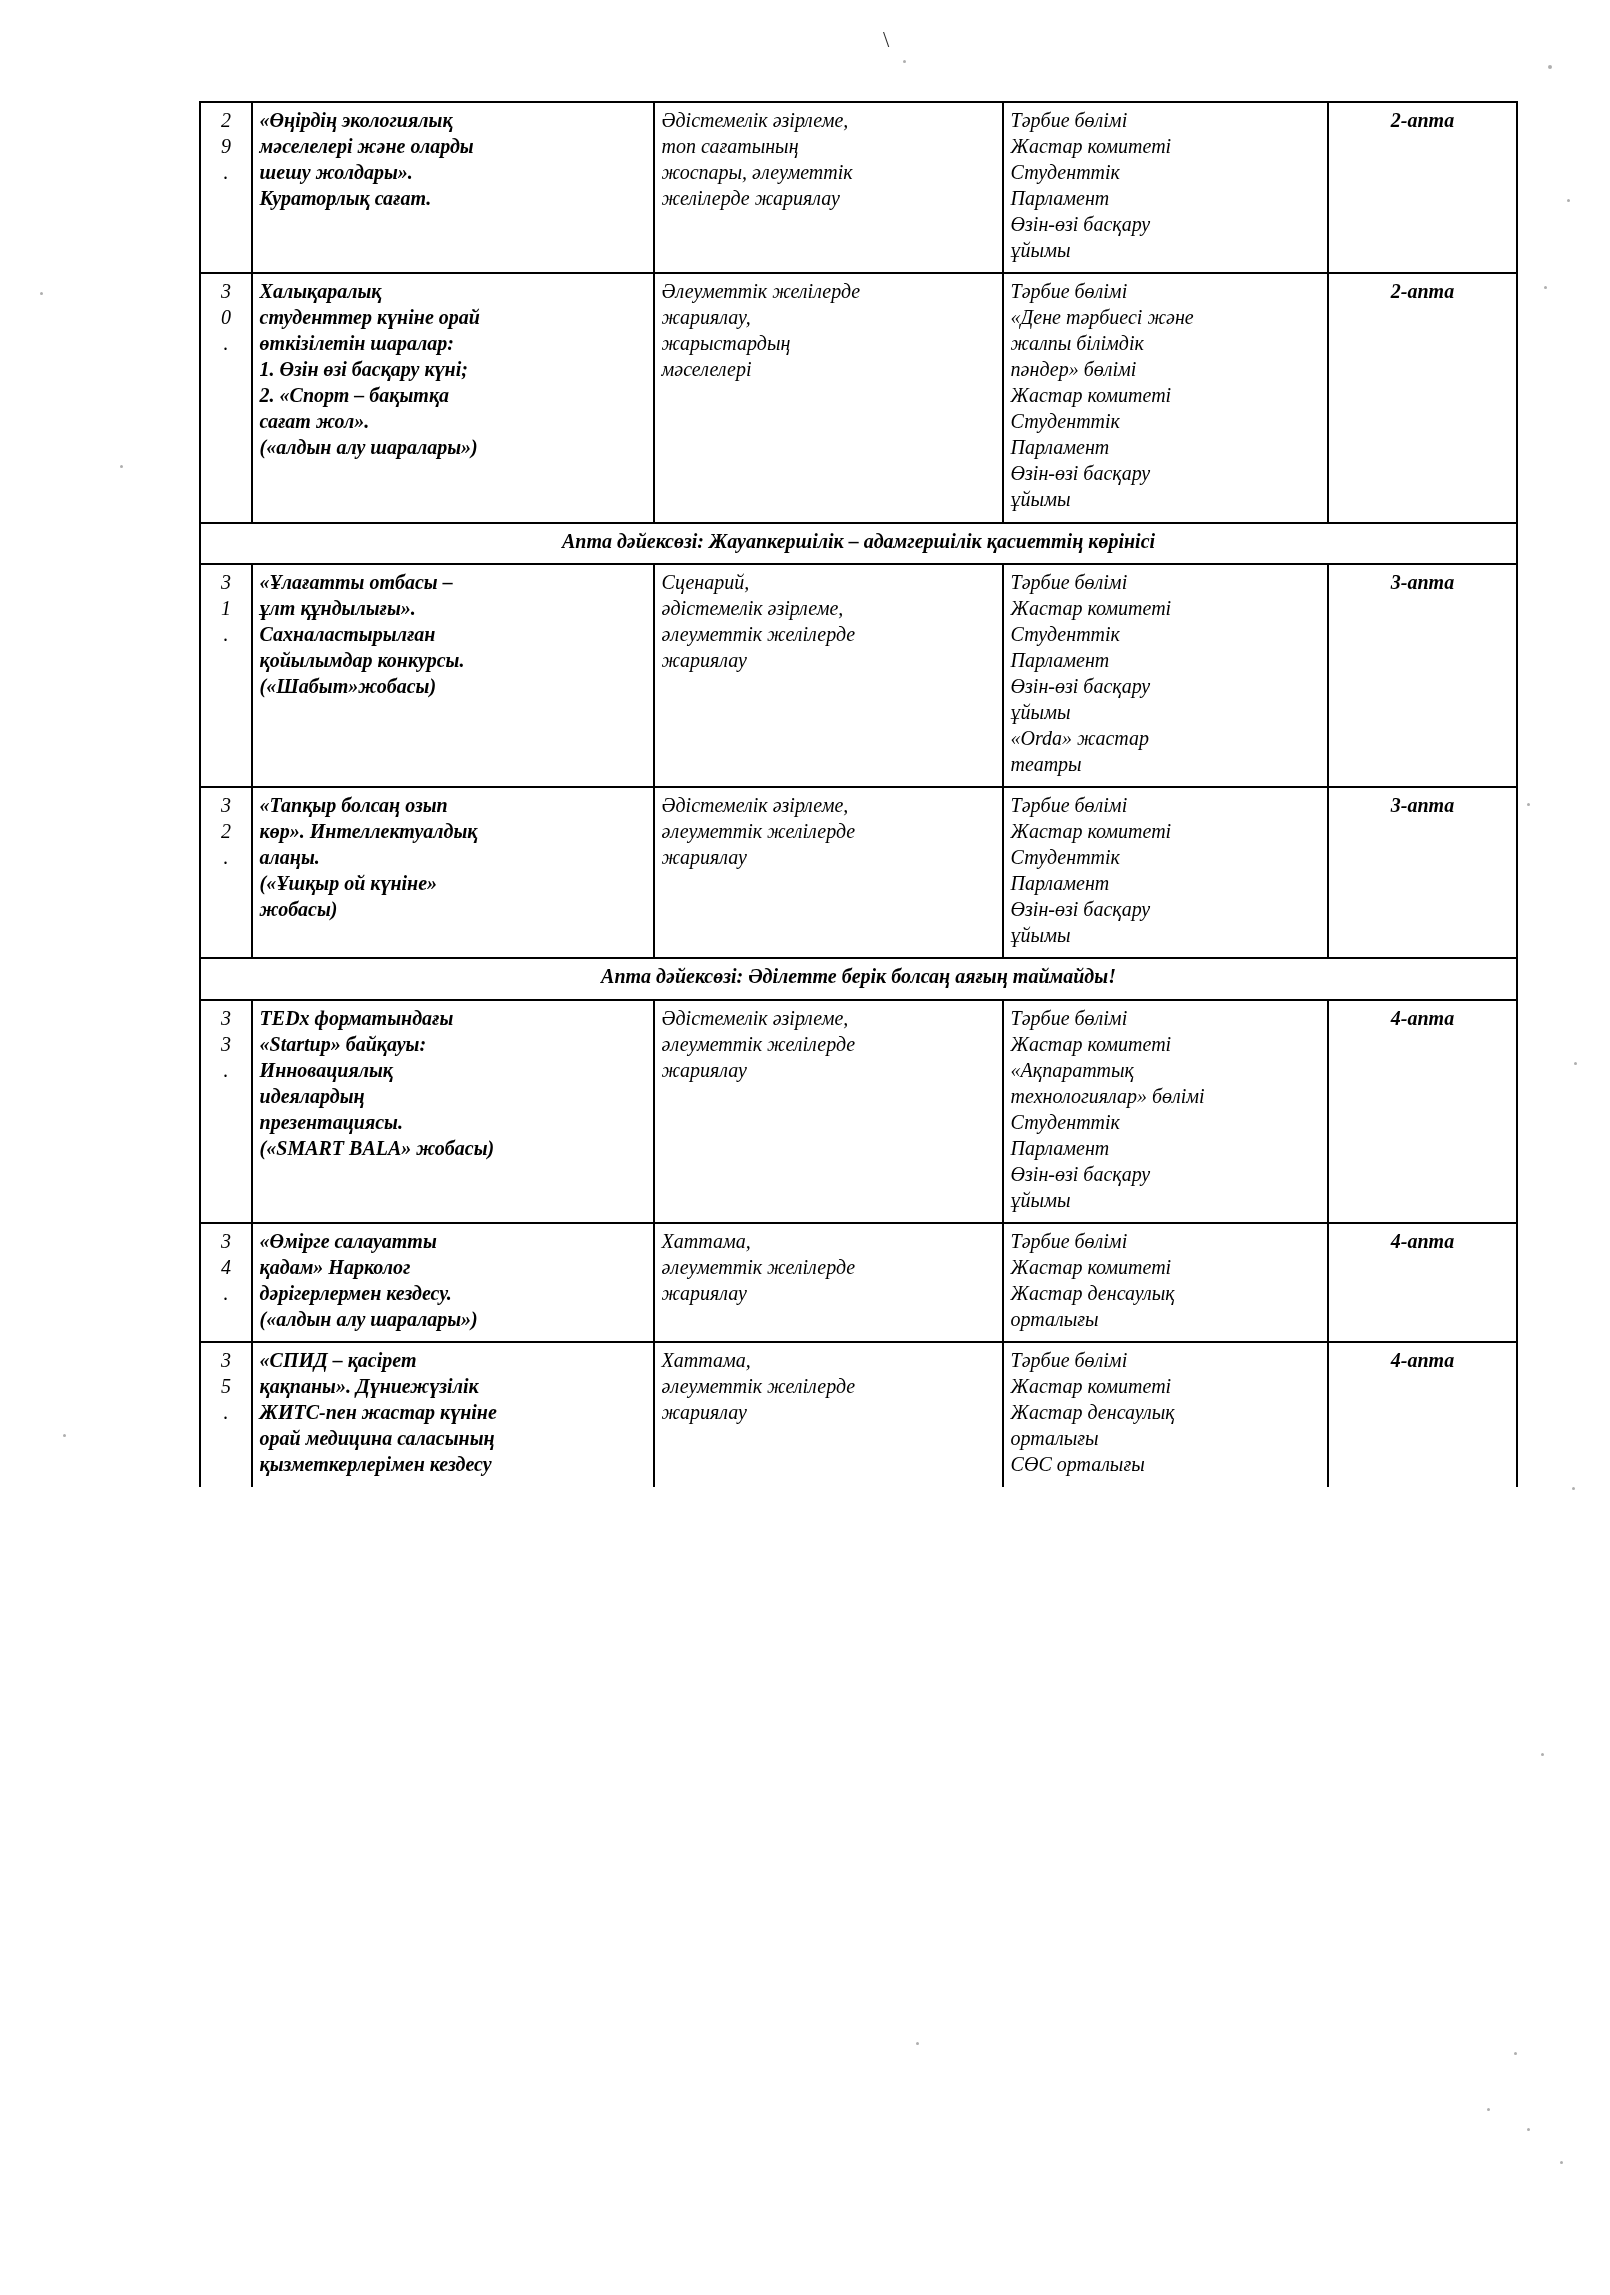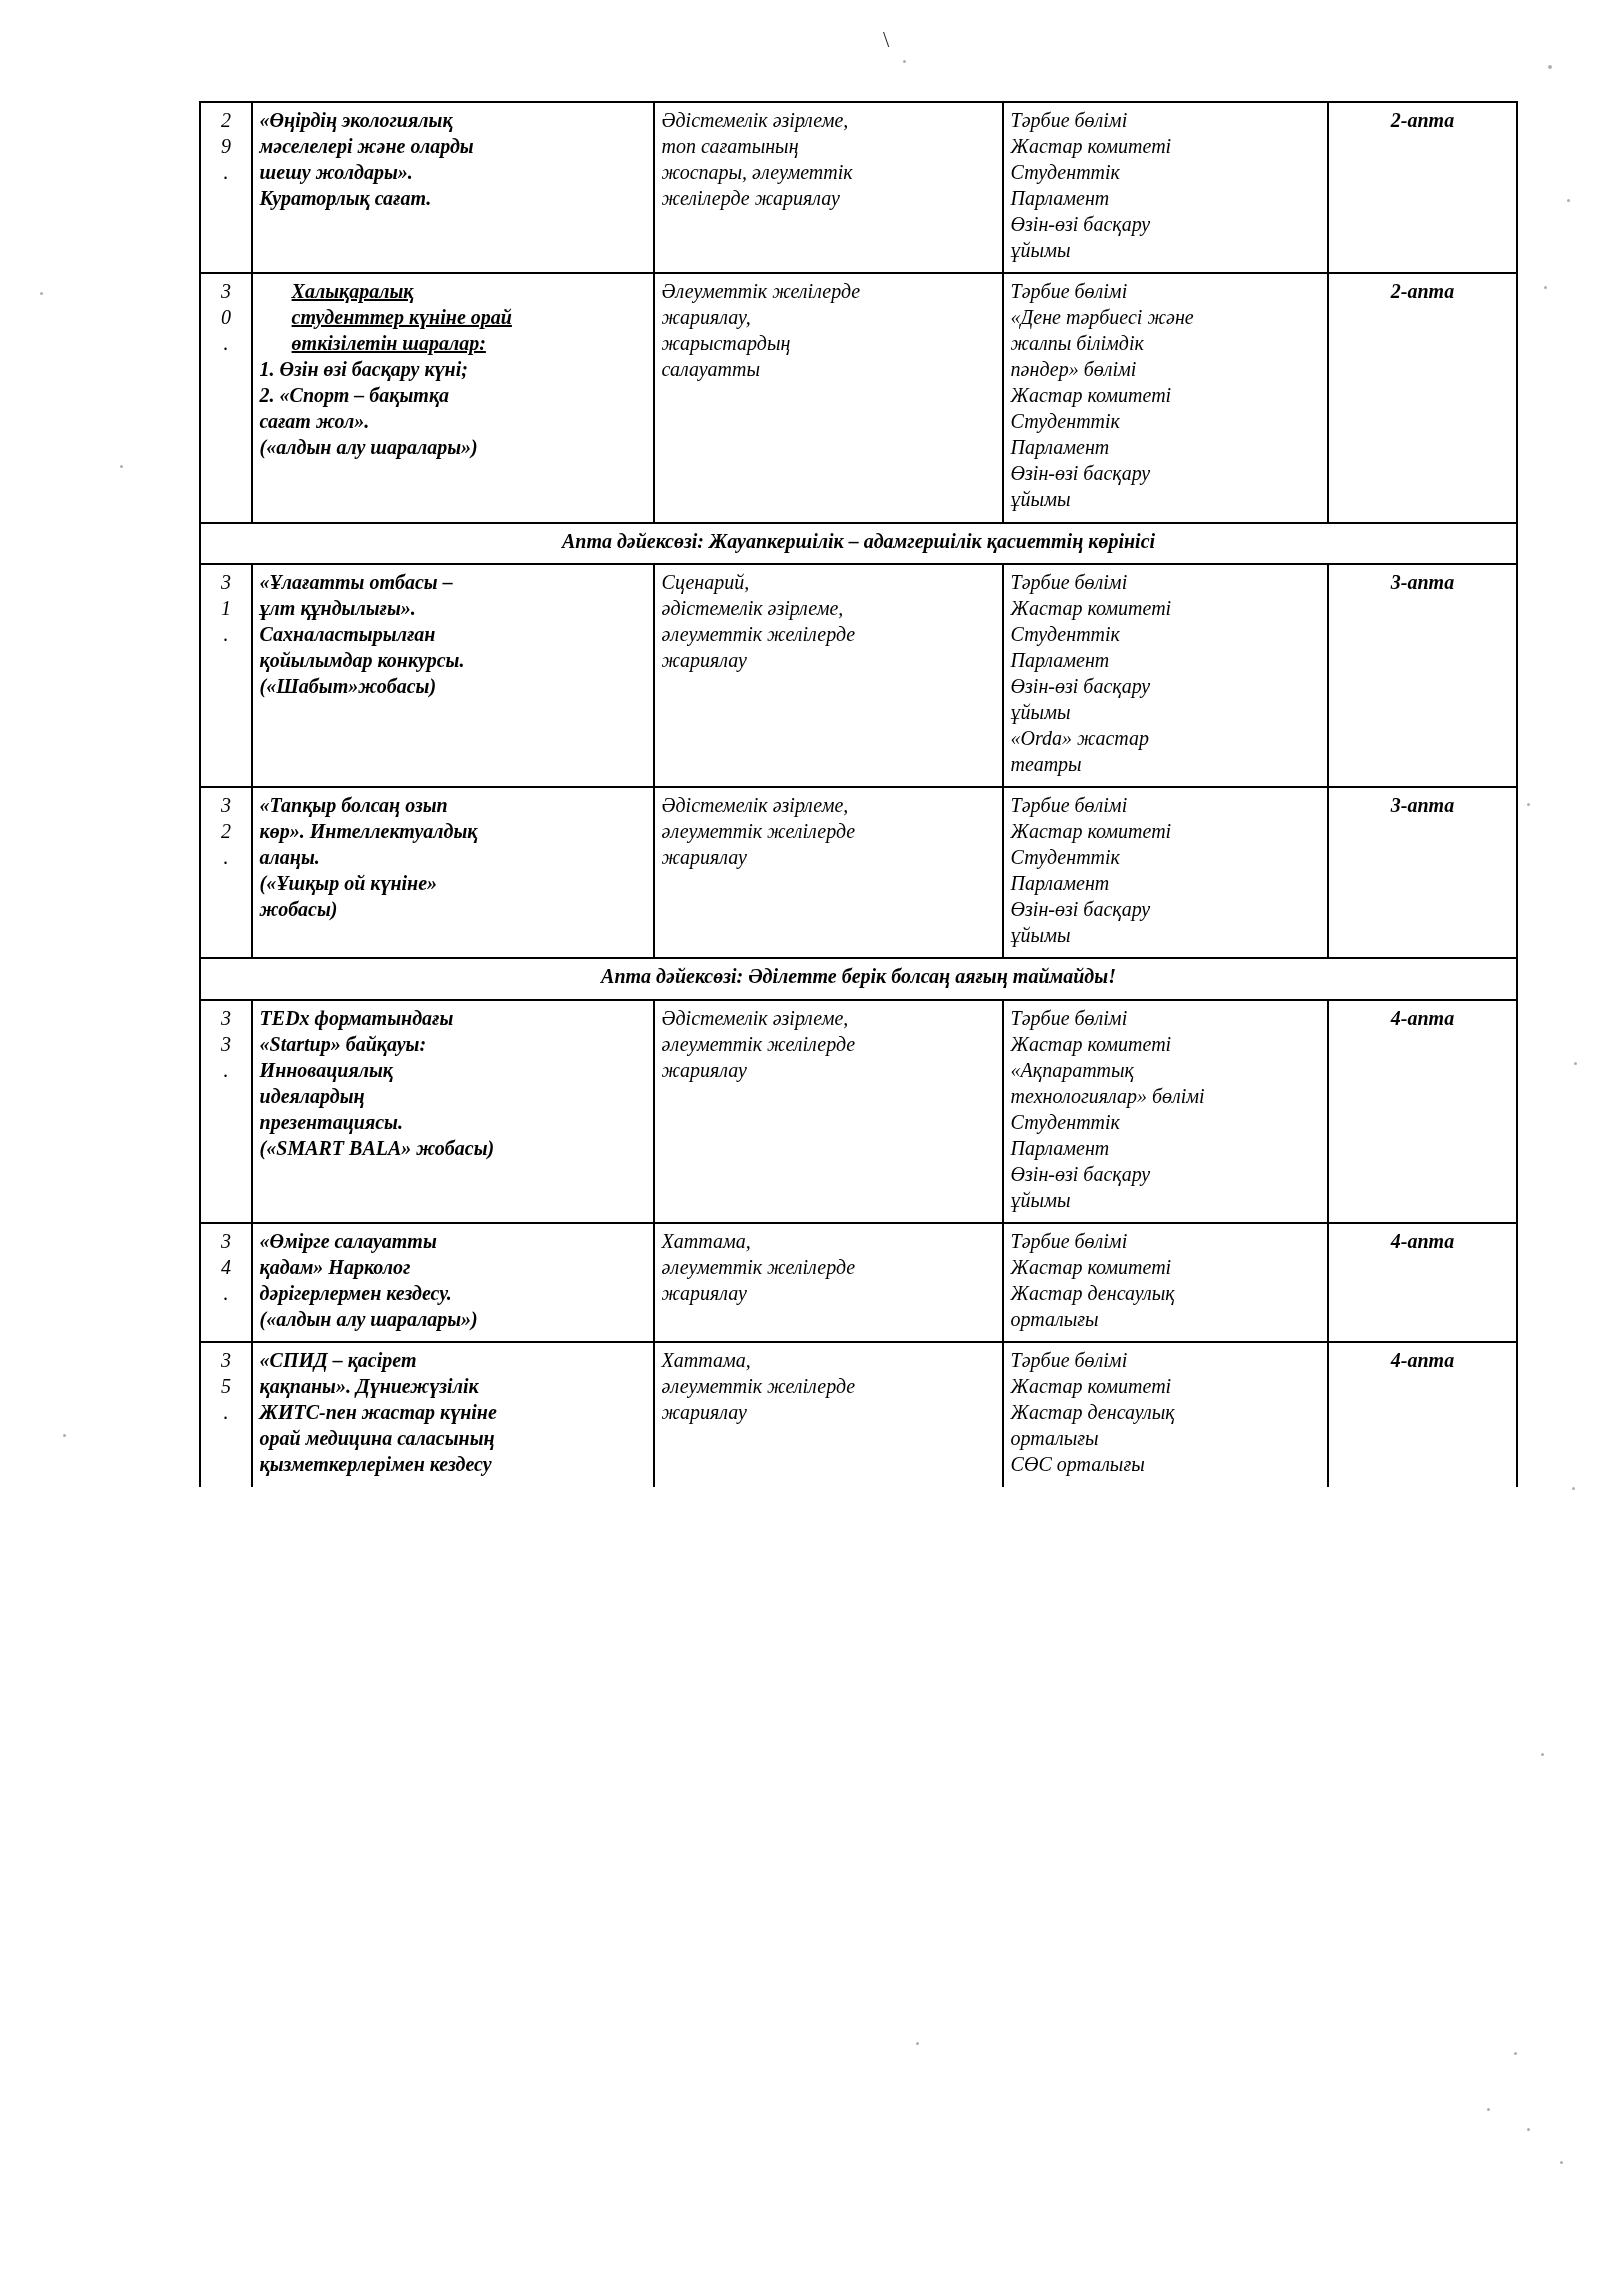--- a/index.html
+++ b/index.html
@@ -71,21 +71,21 @@
   }
   td.num .digits { display: block; }
 
   td.activity {
     text-align: justify;
     text-align-last: left;
     font-weight: 700;
     font-size: 20px;
   }
   td.activity .plain { font-weight: 700; }
-  td.activity .ul { text-decoration: underline; font-weight: 700; margin-left: 32px; }
+  td.activity .ul { font-weight: 700; }
   td.activity .line { display: block; }
 
   td.result, td.dept {
     text-align: left;
     font-weight: 400;
     font-size: 20px;
   }
   td.dept { font-weight: 400; }
   td.dept .ln, td.result .ln { display: block; }
 
@@ -182,21 +182,21 @@
           <span class="line ul">өткізілетін шаралар:</span>
           <span class="line plain">1. Өзін өзі басқару күні;</span>
           <span class="line plain">2. «Спорт – бақытқа</span>
           <span class="line plain">сағат жол».</span>
           <span class="line plain">(«алдын алу  шаралары»)</span>
         </td>
         <td class="result">
           <span class="ln">Әлеуметтік желілерде</span>
           <span class="ln">жариялау,</span>
           <span class="ln">жарыстардың</span>
-          <span class="ln">салауатты</span>
+          <span class="ln">мәселелері</span>
         </td>
         <td class="dept">
           <span class="ln">Тәрбие бөлімі</span>
           <span class="ln">«Дене тәрбиесі және</span>
           <span class="ln">жалпы білімдік</span>
           <span class="ln">пәндер» бөлімі</span>
           <span class="ln">Жастар комитеті</span>
           <span class="ln">Студенттік</span>
           <span class="ln">Парламент</span>
           <span class="ln">Өзін-өзі басқару</span>

